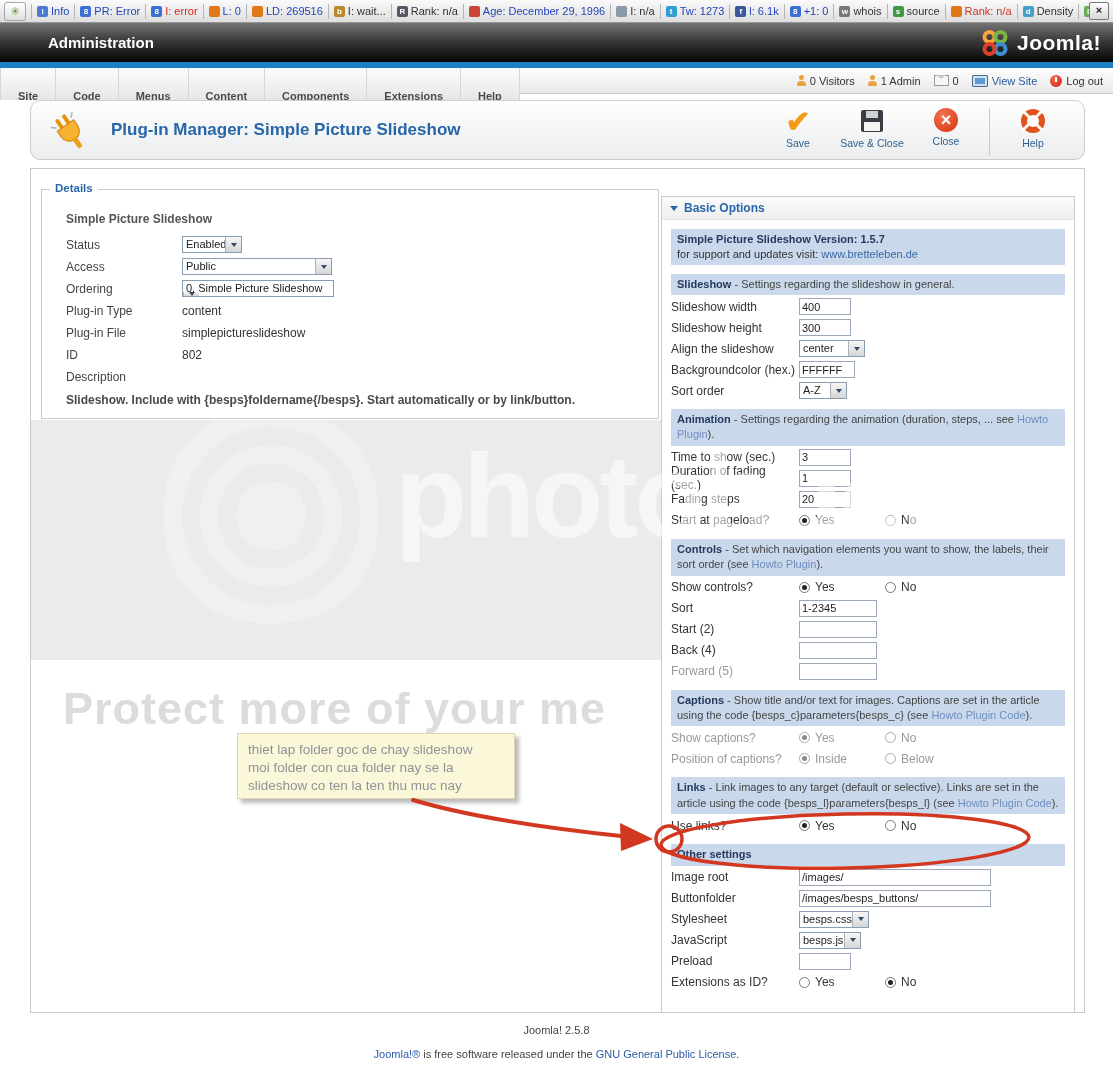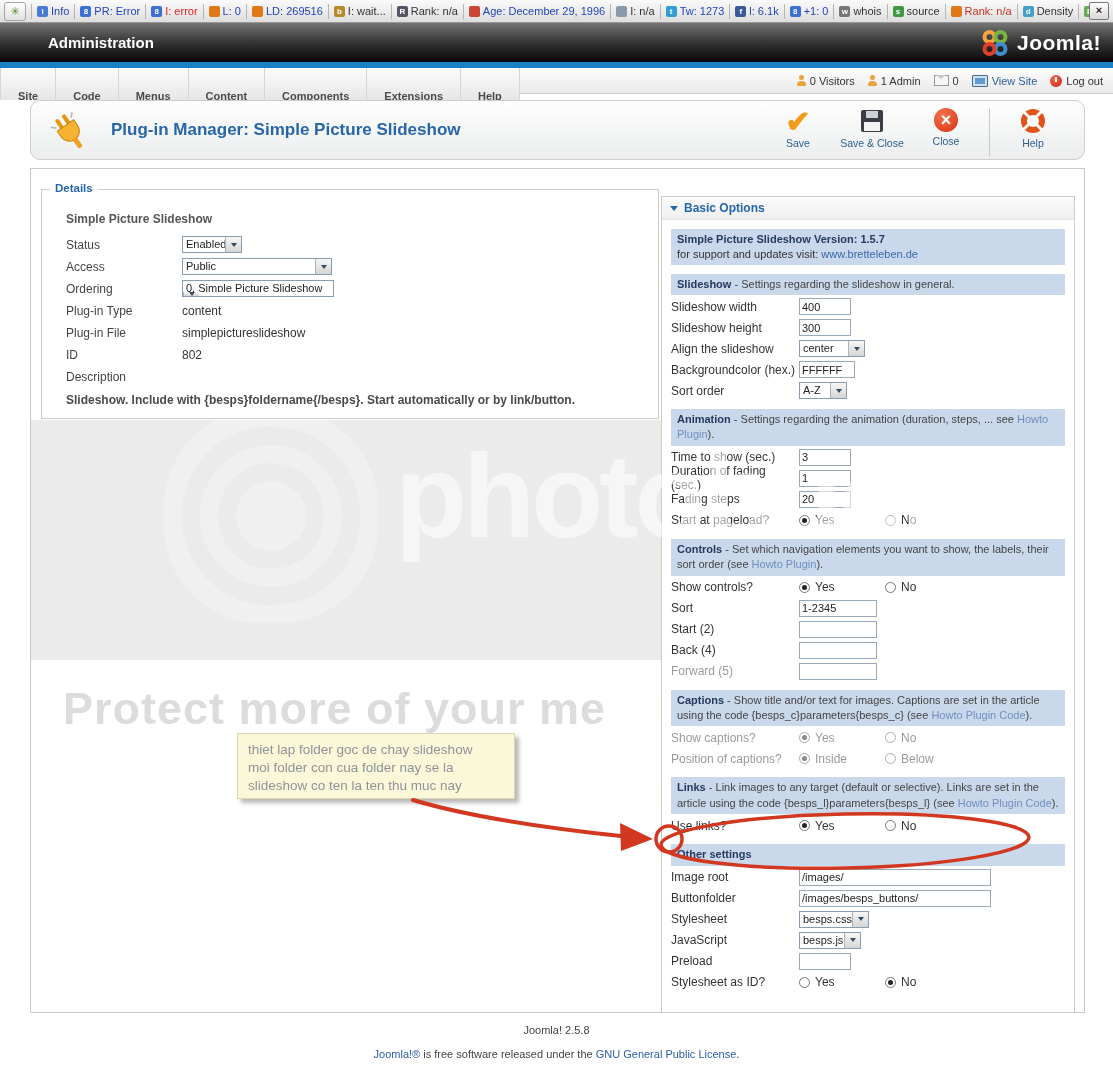--- a/index.html
+++ b/index.html
@@ -488,21 +488,21 @@
             <span class="selbox" style="width: 62px;">
               <span class="selval">besps.js</span>
               <span class="selarrow"></span>
             </span>
           </div>
           <div class="orow">
             <span class="olabel">Preload</span>
             <input class="txt" type="text" readonly="" style="width: 46px;">
           </div>
           <div class="orow">
-            <span class="olabel">Stylesheet as ID?</span>
+            <span class="olabel">Extensions as ID?</span>
             <span class="ropt first">
               <span class="radio"></span>
               <span class="rtext">Yes</span>
             </span>
             <span class="ropt">
               <span class="radio sel"></span>
               <span class="rtext">No</span>
             </span>
           </div>
         </div>

